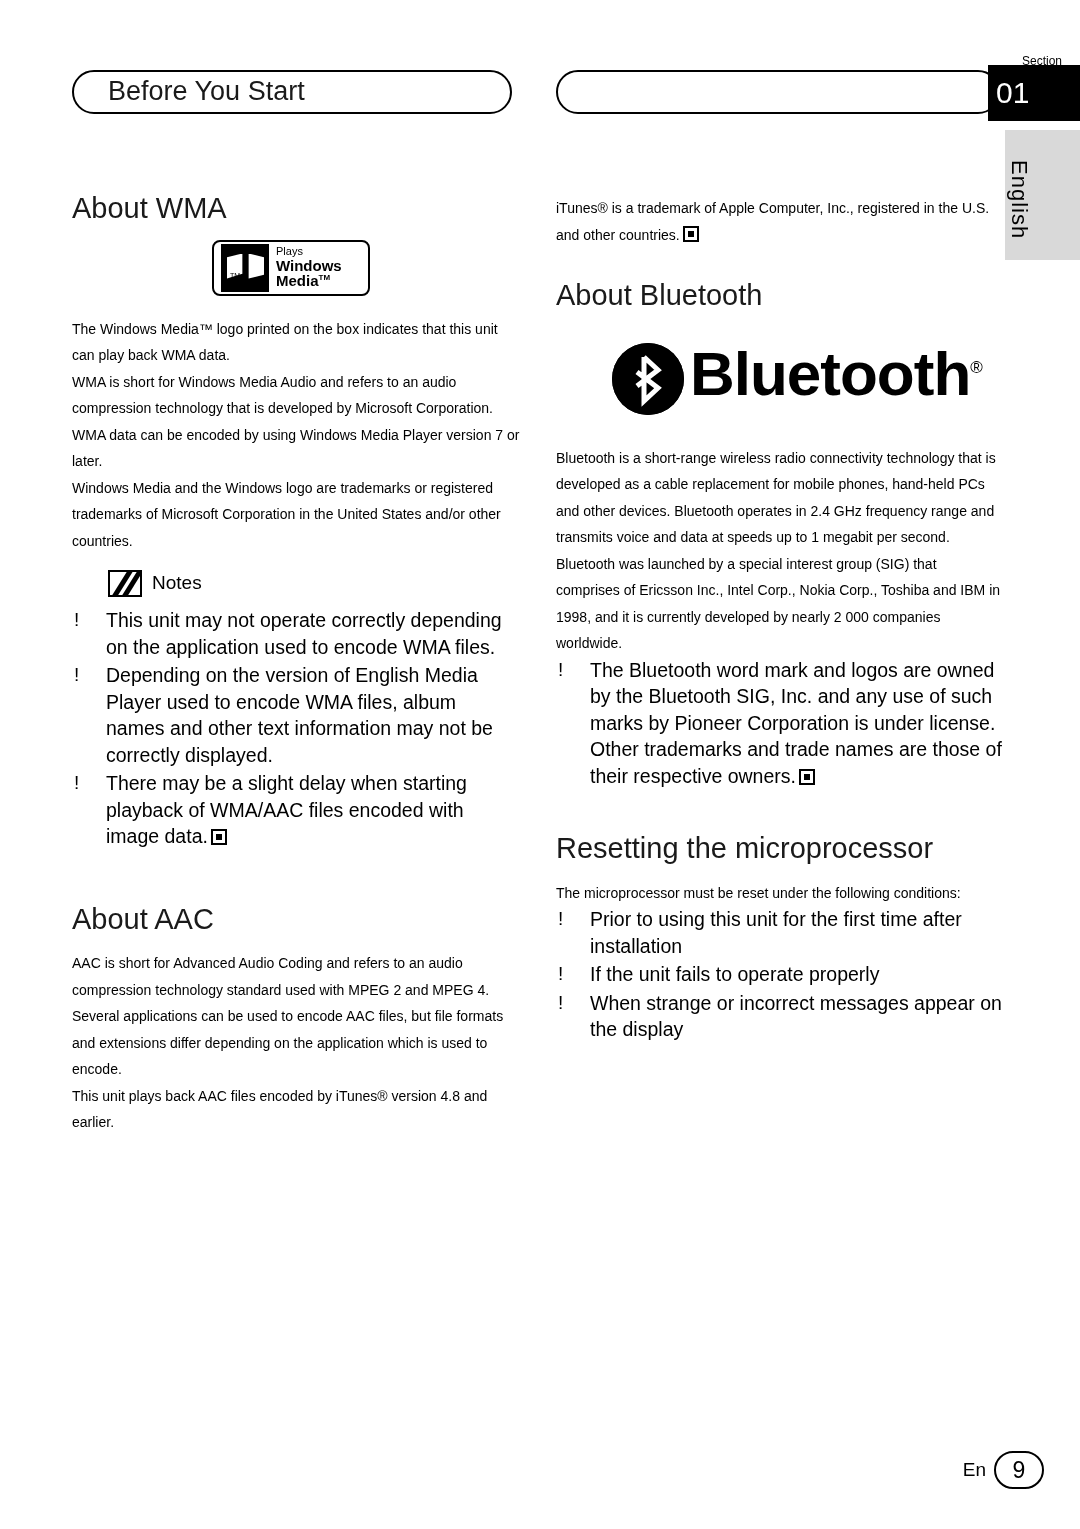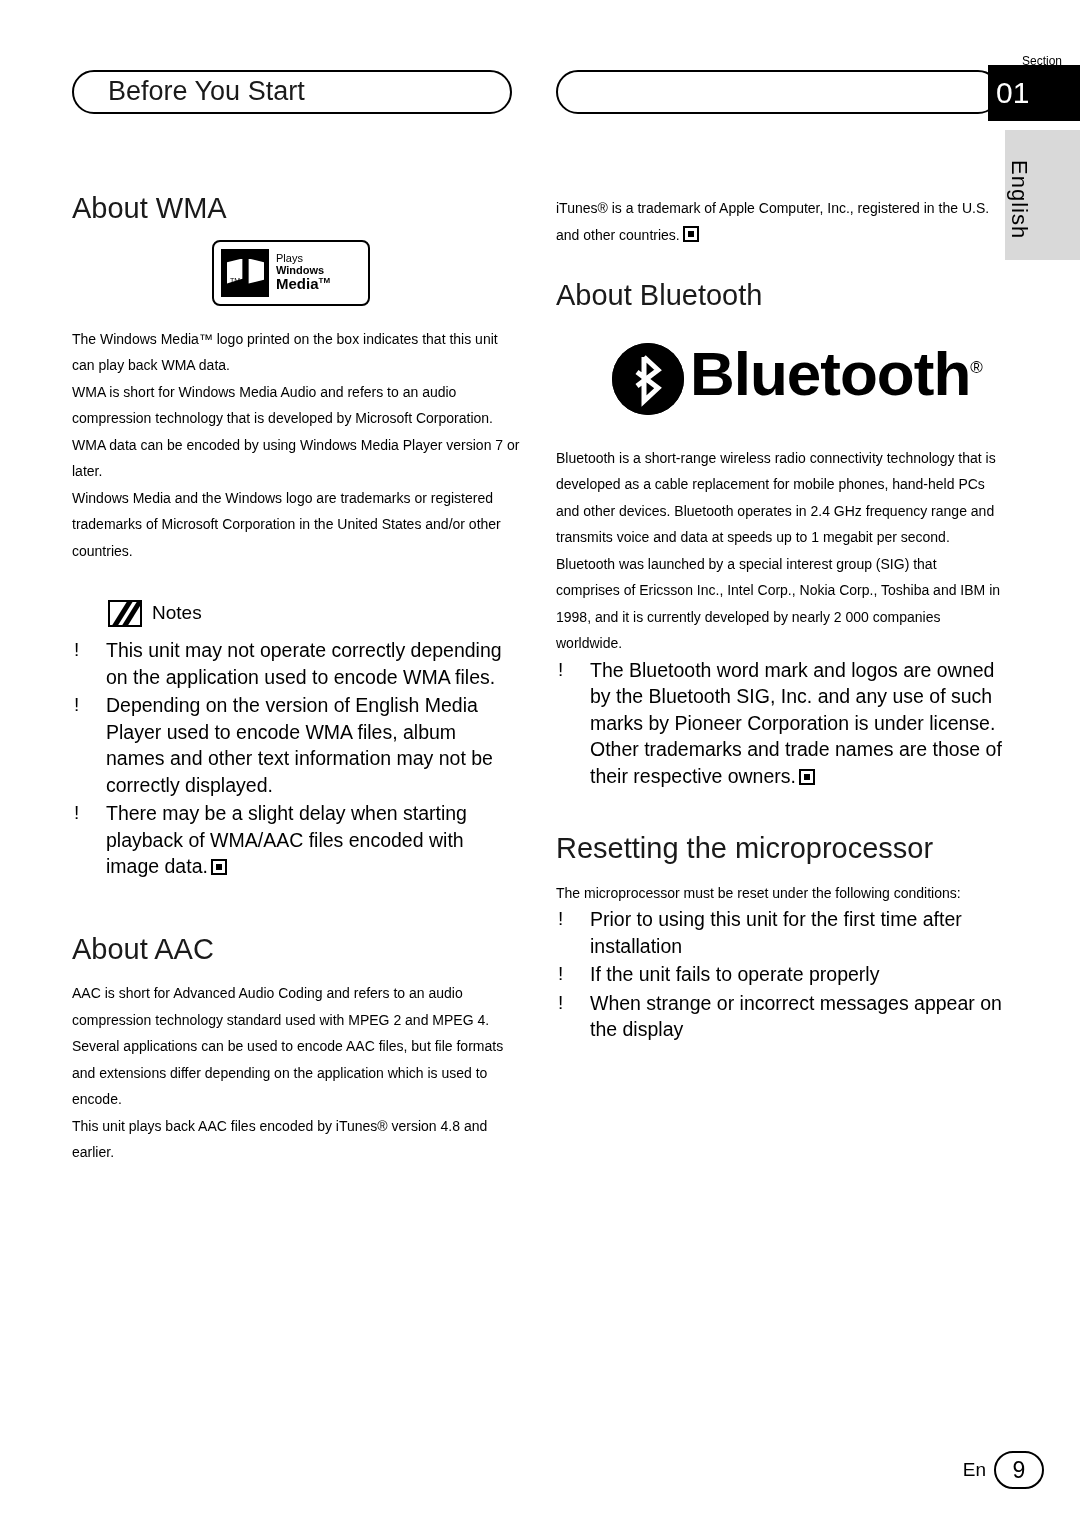--- a/index.html
+++ b/index.html
@@ -113,21 +113,21 @@
   p.body {
     margin: 0;
     font-size: 14px;
     line-height: 26.5px;
     color: #000;
   }
 
   
   .wma-logo {
     width: 158px;
-    height: 66px;
+    height: 56px;
     border: 2px solid #000;
     border-radius: 8px;
     margin: 14px 0 20px 140px;
     display: flex;
     align-items: center;
     box-sizing: border-box;
     padding: 4px 7px;
     background: #fff;
   }
   .wma-flag {
@@ -167,34 +167,34 @@
   }
   .wma-text {
     margin-left: 7px;
     line-height: 1.05;
   }
   .wma-plays {
     font-size: 11px;
     color: #000;
   }
   .wma-windows {
-    font-size: 11px;
+    font-size: 15px;
     font-weight: bold;
   }
   .wma-media {
     font-size: 15px;
     font-weight: bold;
   }
   .wma-media sup { font-size: 8px; font-weight: bold; }
 
   
   .notes-head {
     display: flex;
     align-items: center;
-    margin: 36px 0 10px 0;
+    margin: 16px 0 10px 0;
     padding-left: 36px;
   }
   .note-icon {
     width: 34px;
     height: 27px;
     border: 2px solid #000;
     box-sizing: border-box;
     position: relative;
     margin-right: 10px;
     background: #fff;

